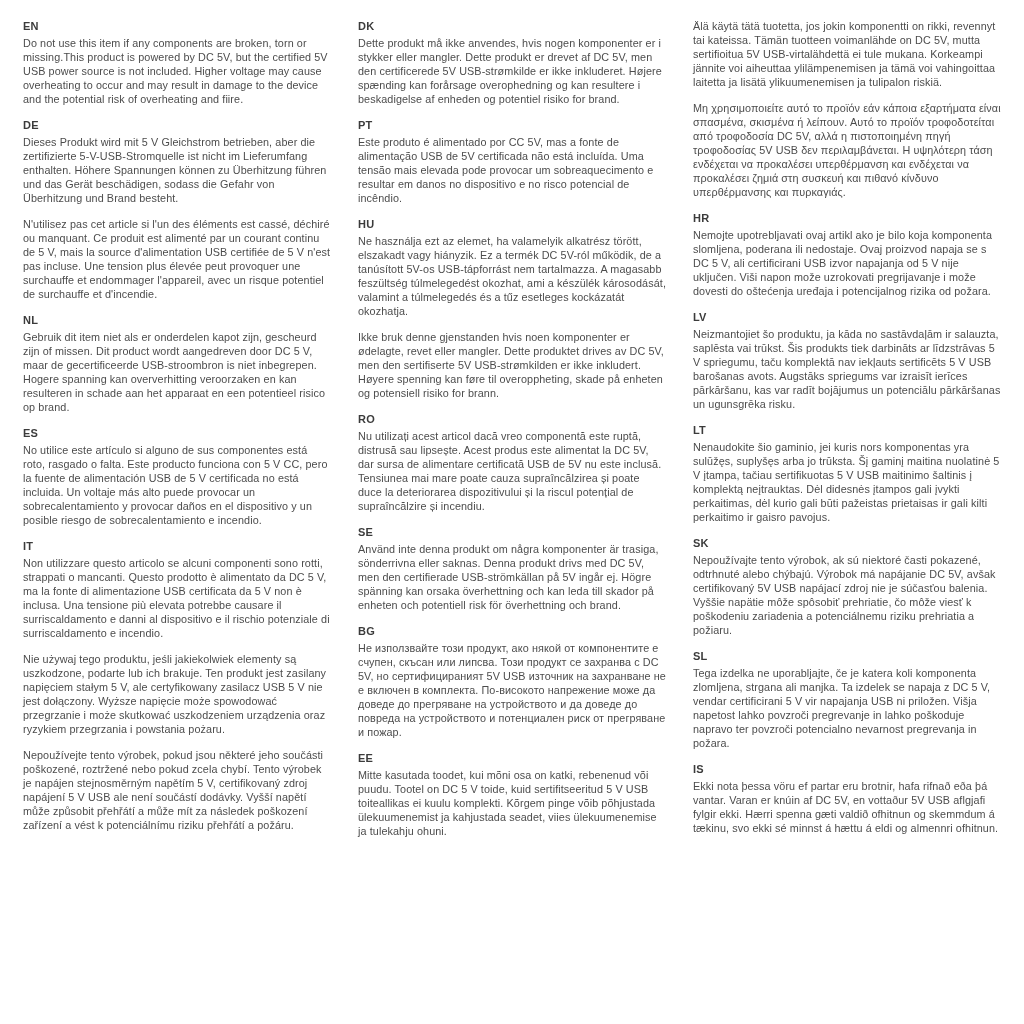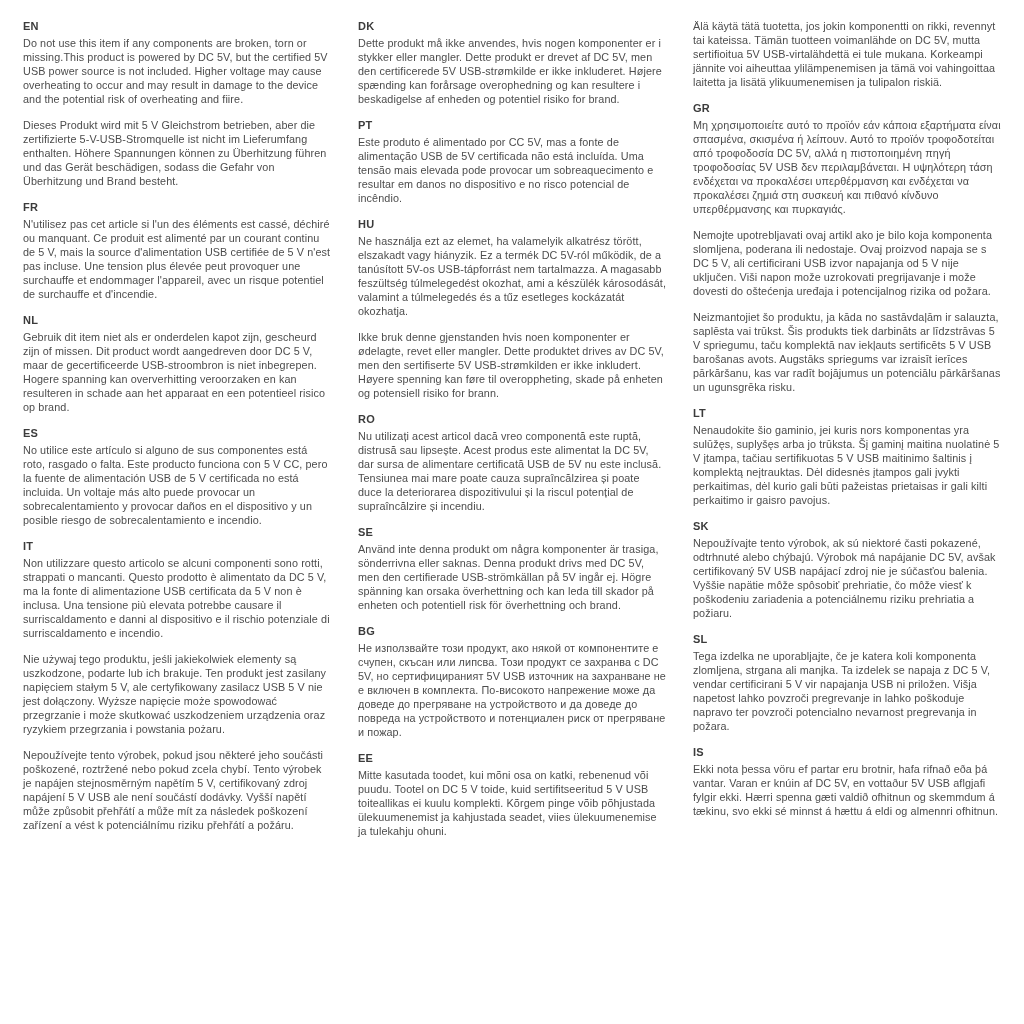--- a/index.html
+++ b/index.html
@@ -48,24 +48,24 @@
 <body>
 
 <div class="page">
 
   <div class="col">
     <section class="lang">
       <h2 class="code">EN</h2>
       <p class="text">Do not use this item if any components are broken, torn or missing.This product is powered by DC 5V, but the certified 5V USB power source is not included. Higher voltage may cause overheating to occur and may result in damage to the device and the potential risk of overheating and fiire.</p>
     </section>
     <section class="lang">
+      <h2 class="code">DE</h2>
       <p class="text">Dieses Produkt wird mit 5 V Gleichstrom betrieben, aber die zertifizierte 5-V-USB-Stromquelle ist nicht im Lieferumfang enthalten. Höhere Spannungen können zu Überhitzung führen und das Gerät beschädigen, sodass die Gefahr von Überhitzung und Brand besteht.</p>
     </section>
     <section class="lang">
-      <h2 class="code">FR</h2>
       <p class="text">N'utilisez pas cet article si l'un des éléments est cassé, déchiré ou manquant. Ce produit est alimenté par un courant continu de 5 V, mais la source d'alimentation USB certifiée de 5 V n'est pas incluse. Une tension plus élevée peut provoquer une surchauffe et endommager l'appareil, avec un risque potentiel de surchauffe et d'incendie.</p>
     </section>
     <section class="lang">
       <h2 class="code">NL</h2>
       <p class="text">Gebruik dit item niet als er onderdelen kapot zijn, gescheurd zijn of missen. Dit product wordt aangedreven door DC 5 V, maar de gecertificeerde USB-stroombron is niet inbegrepen. Hogere spanning kan oververhitting veroorzaken en kan resulteren in schade aan het apparaat en een potentieel risico op brand.</p>
     </section>
     <section class="lang">
       <h2 class="code">ES</h2>
       <p class="text">No utilice este artículo si alguno de sus componentes está roto, rasgado o falta. Este producto funciona con 5 V CC, pero la fuente de alimentación USB de 5 V certificada no está incluida. Un voltaje más alto puede provocar un sobrecalentamiento y provocar daños en el dispositivo y un posible riesgo de sobrecalentamiento e incendio.</p>
     </section>
@@ -113,27 +113,28 @@
       <h2 class="code">EE</h2>
       <p class="text">Mitte kasutada toodet, kui mõni osa on katki, rebenenud või puudu. Tootel on DC 5 V toide, kuid sertifitseeritud 5 V USB toiteallikas ei kuulu komplekti. Kõrgem pinge võib põhjustada ülekuumenemist ja kahjustada seadet, viies ülekuumenemise ja tulekahju ohuni.</p>
     </section>
   </div>
 
   <div class="col">
     <section class="lang">
       <p class="text">Älä käytä tätä tuotetta, jos jokin komponentti on rikki, revennyt tai kateissa. Tämän tuotteen voimanlähde on DC 5V, mutta sertifioitua 5V USB-virtalähdettä ei tule mukana. Korkeampi jännite voi aiheuttaa ylilämpenemisen ja tämä voi vahingoittaa laitetta ja lisätä ylikuumenemisen ja tulipalon riskiä.</p>
     </section>
     <section class="lang">
-      <h2 class="code">GR</h2>
       <p class="text">Μη χρησιμοποιείτε αυτό το προϊόν εάν κάποια εξαρτήματα είναι σπασμένα, σκισμένα ή λείπουν. Αυτό το προϊόν τροφοδοτείται από τροφοδοσία DC 5V, αλλά η πιστοποιημένη πηγή τροφοδοσίας 5V USB δεν περιλαμβάνεται. Η υψηλότερη τάση ενδέχεται να προκαλέσει υπερθέρμανση και ενδέχεται να προκαλέσει ζημιά στη συσκευή και πιθανό κίνδυνο υπερθέρμανσης και πυρκαγιάς.</p>
     </section>
     <section class="lang">
+      <h2 class="code">HR</h2>
       <p class="text">Nemojte upotrebljavati ovaj artikl ako je bilo koja komponenta slomljena, poderana ili nedostaje. Ovaj proizvod napaja se s DC 5 V, ali certificirani USB izvor napajanja od 5 V nije uključen. Viši napon može uzrokovati pregrijavanje i može dovesti do oštećenja uređaja i potencijalnog rizika od požara.</p>
     </section>
     <section class="lang">
+      <h2 class="code">LV</h2>
       <p class="text">Neizmantojiet šo produktu, ja kāda no sastāvdaļām ir salauzta, saplēsta vai trūkst. Šis produkts tiek darbināts ar līdzstrāvas 5 V spriegumu, taču komplektā nav iekļauts sertificēts 5 V USB barošanas avots. Augstāks spriegums var izraisīt ierīces pārkāršanu, kas var radīt bojājumus un potenciālu pārkāršanas un ugunsgrēka risku.</p>
     </section>
     <section class="lang">
       <h2 class="code">LT</h2>
       <p class="text">Nenaudokite šio gaminio, jei kuris nors komponentas yra sulūžęs, suplyšęs arba jo trūksta. Šį gaminį maitina nuolatinė 5 V įtampa, tačiau sertifikuotas 5 V USB maitinimo šaltinis į komplektą neįtrauktas. Dėl didesnės įtampos gali įvykti perkaitimas, dėl kurio gali būti pažeistas prietaisas ir gali kilti perkaitimo ir gaisro pavojus.</p>
     </section>
     <section class="lang">
       <h2 class="code">SK</h2>
       <p class="text">Nepoužívajte tento výrobok, ak sú niektoré časti pokazené, odtrhnuté alebo chýbajú. Výrobok má napájanie DC 5V, avšak certifikovaný 5V USB napájací zdroj nie je súčasťou balenia. Vyššie napätie môže spôsobiť prehriatie, čo môže viesť k poškodeniu zariadenia a potenciálnemu riziku prehriatia a požiaru.</p>
     </section>

